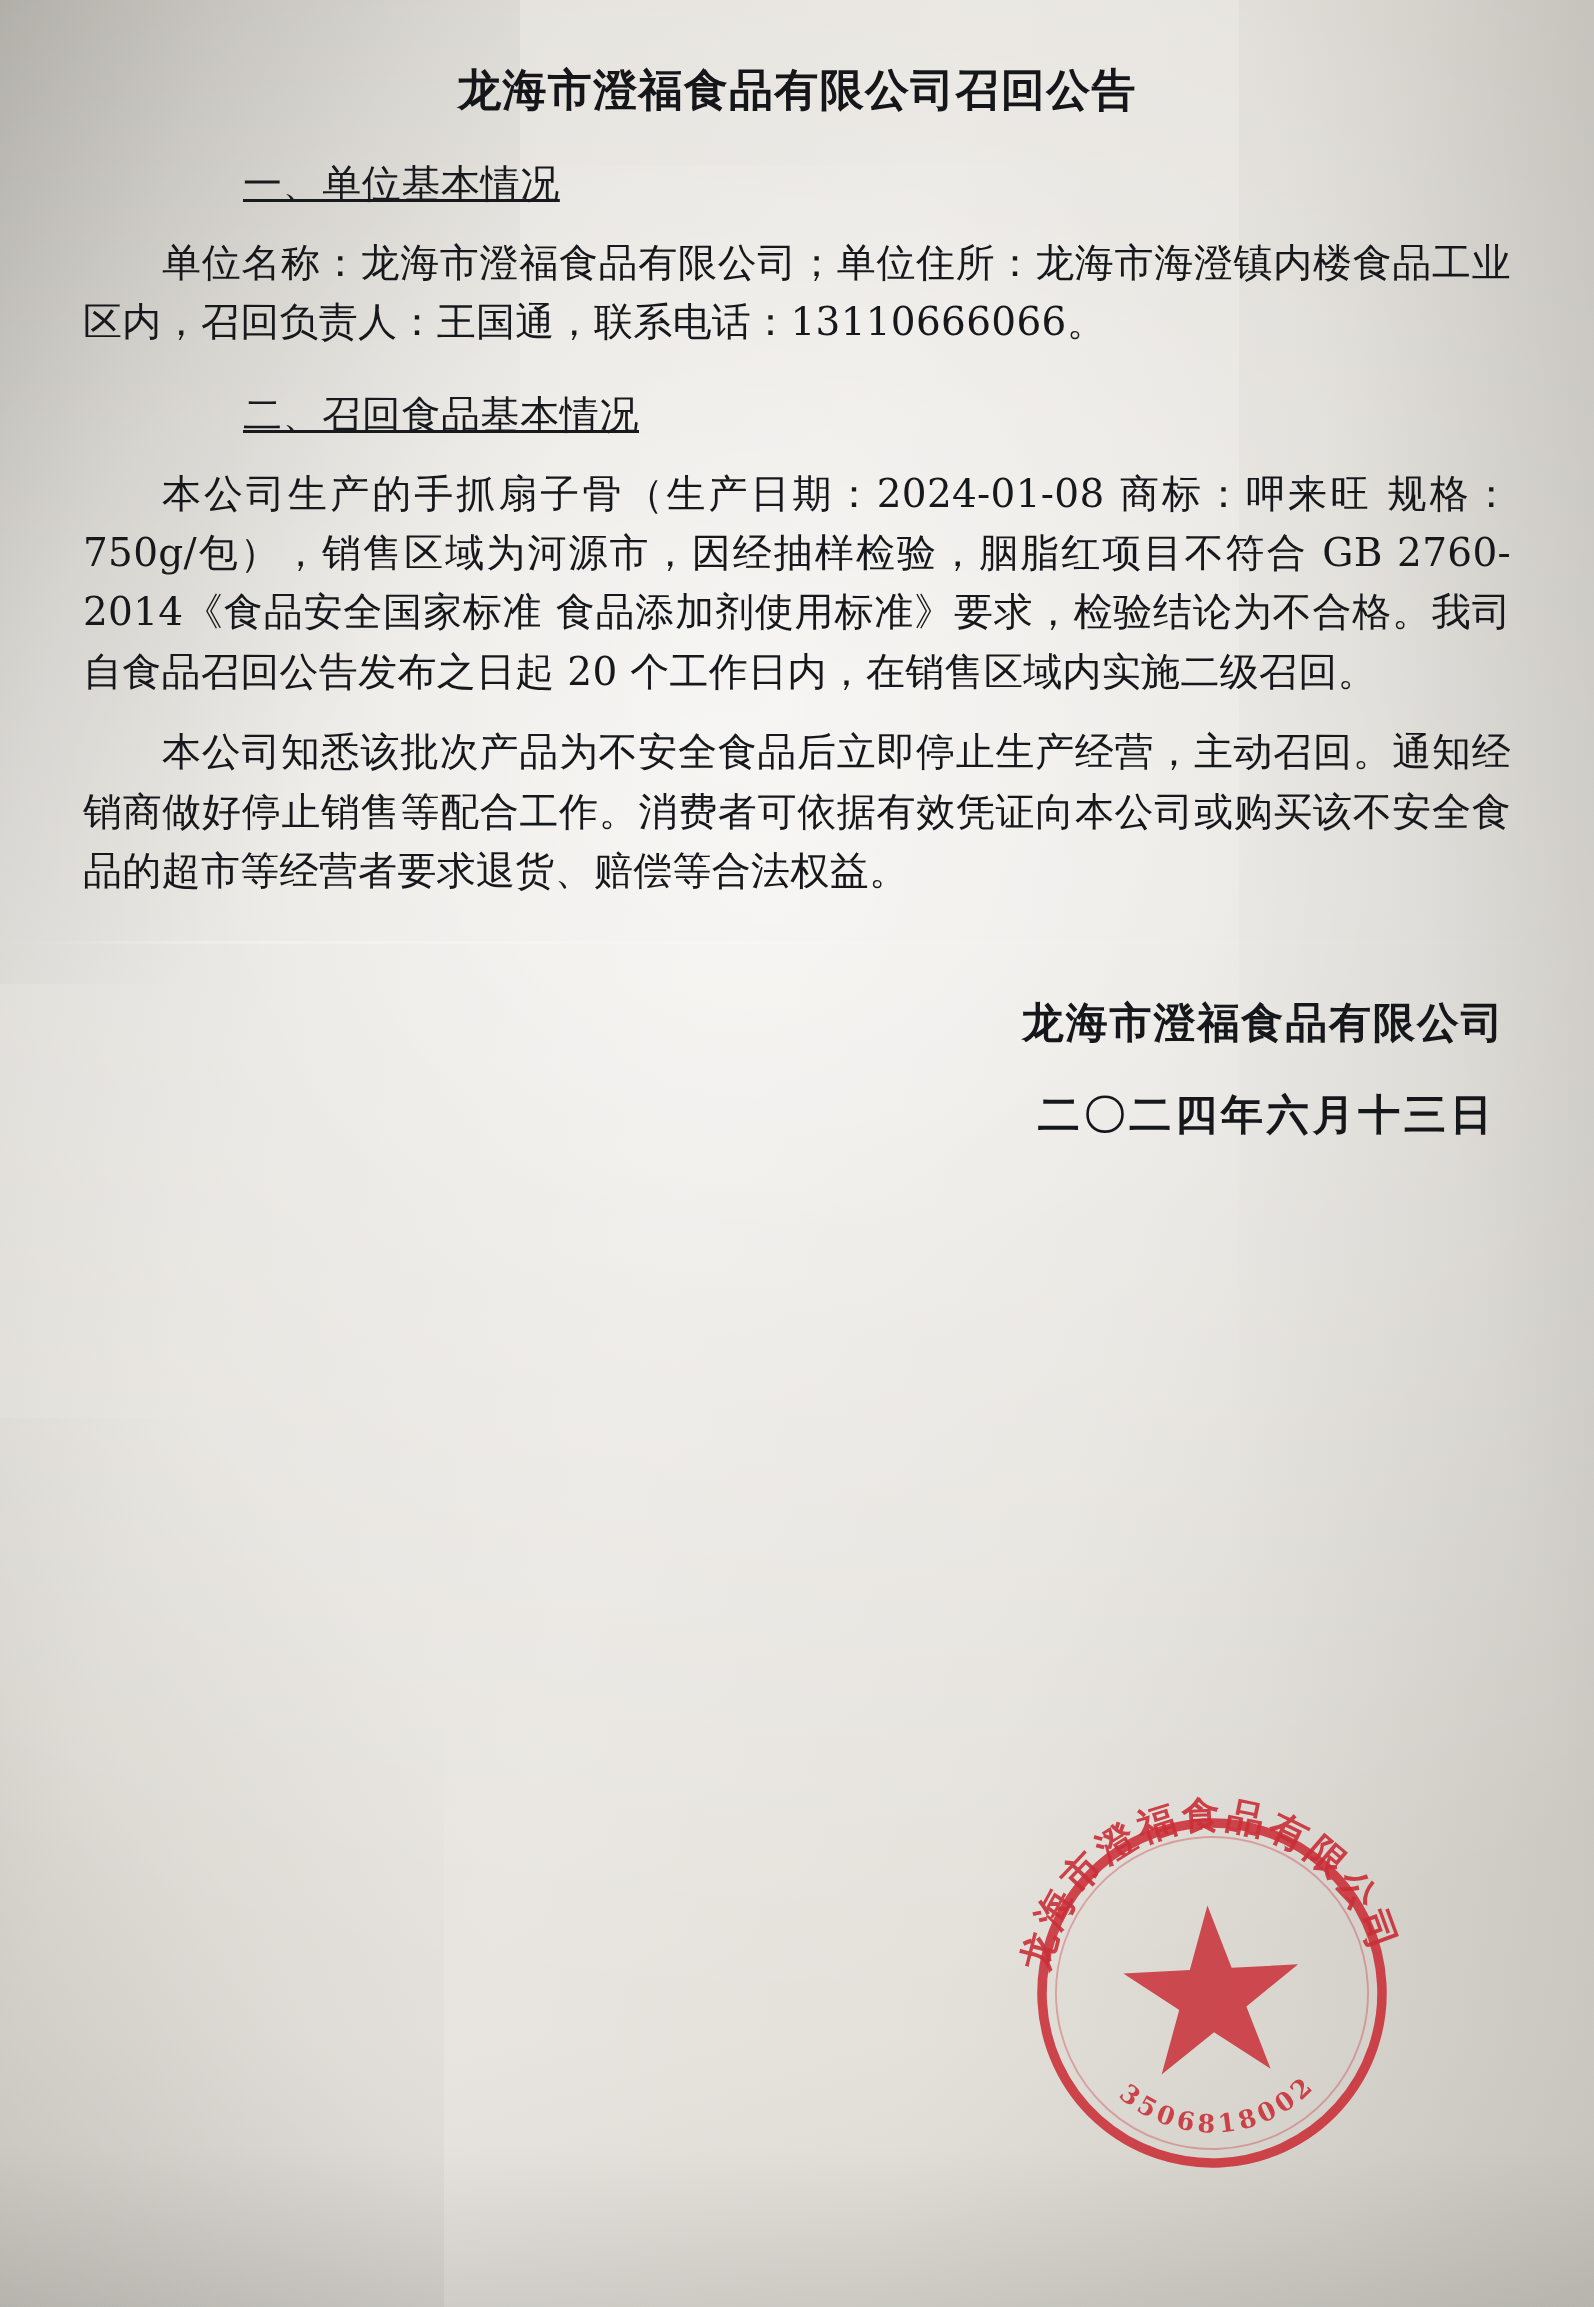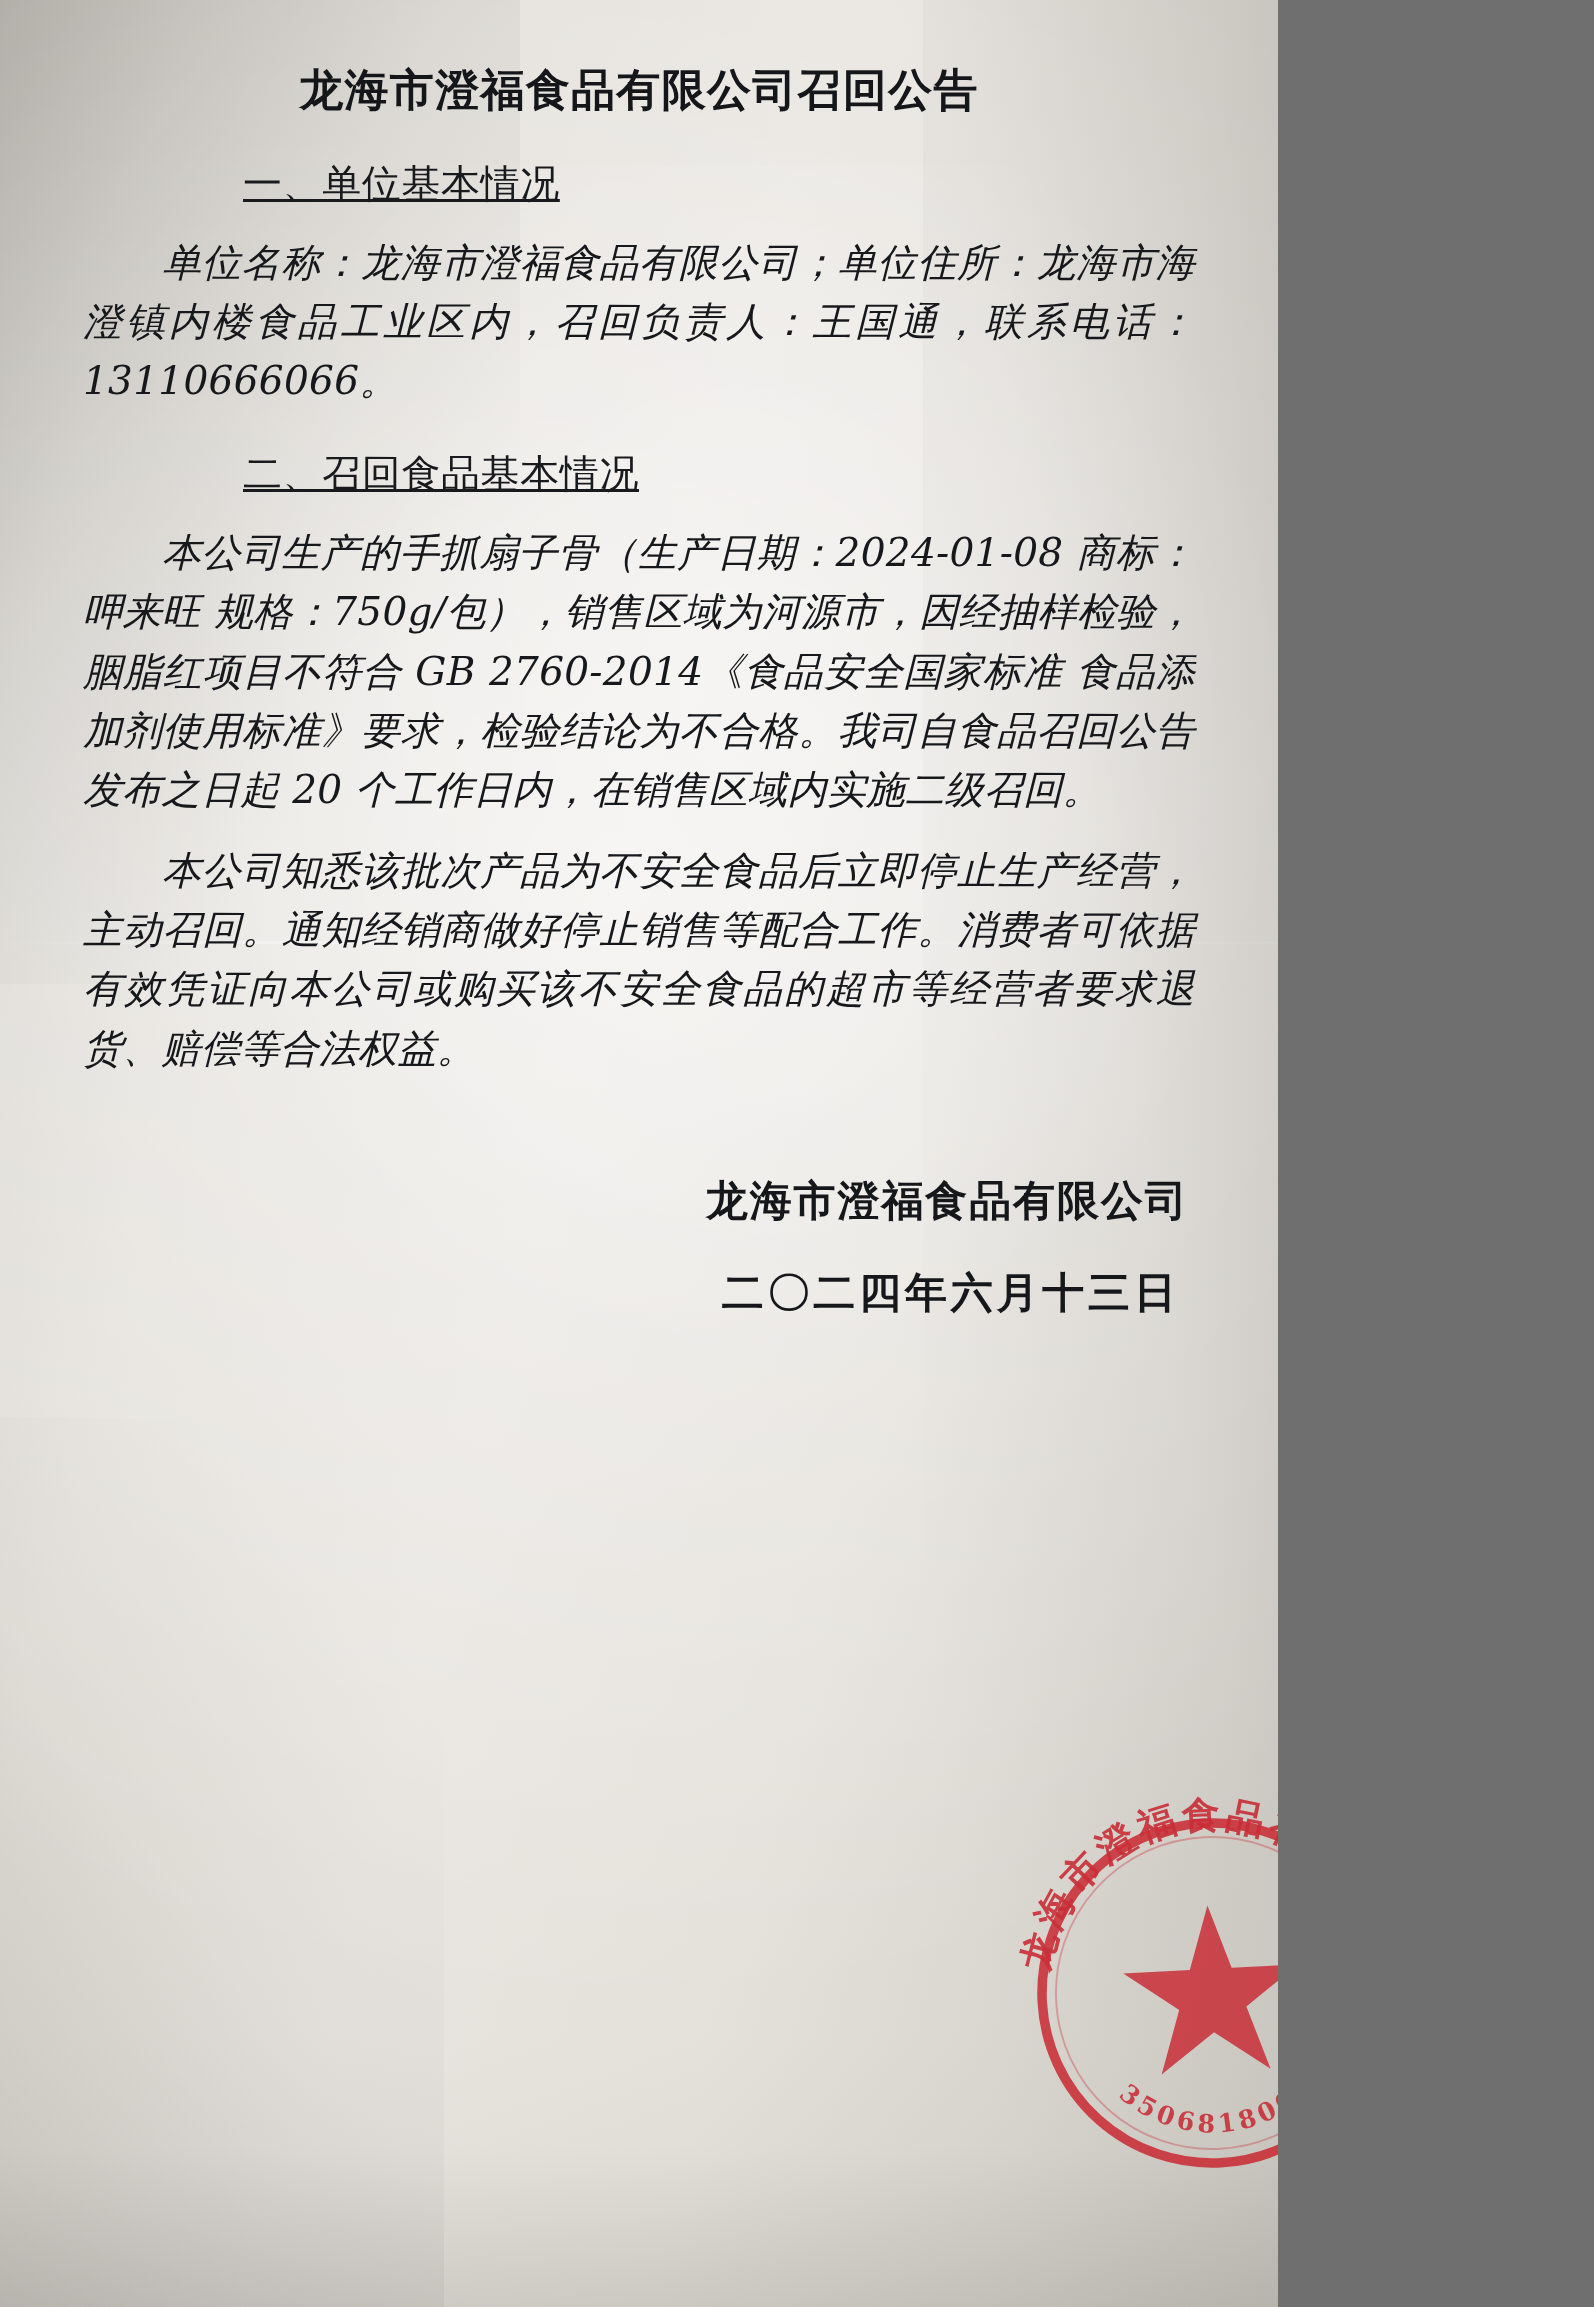--- a/index.html
+++ b/index.html
@@ -7,21 +7,21 @@
     margin: 0;
     padding: 0;
     background: #6f6f6f;
   }
   body {
     font-family: "DejaVu Serif", "Liberation Serif", serif;
   }
 
   .page {
     position: relative;
-    width: 1278px;
+    width: 1594px;
     height: 2307px;
     overflow: hidden;
     background:
       radial-gradient(ellipse 150% 80% at 48% 38%, rgba(255,255,255,0.50) 0%, rgba(255,255,255,0.0) 62%),
       linear-gradient(104deg, #c9c6c0 0%, #d8d5cf 10%, #e3e0da 24%, #e8e5e0 45%, #e4e1db 66%, #d9d6d0 82%, #cbc8c2 100%);
   }
 
   
   .shade-top-left {
     position: absolute;
@@ -93,21 +93,20 @@
 
   .para {
     margin-top: 21.6px;
     font-size: 39px;
     line-height: 1.52;
     color: #16181c;
     text-align: justify;
     text-justify: inter-character;
     text-indent: 79px;
     letter-spacing: 0.3px;
-    font-style: italic;
   }
 
   .para.tight { }
 
   .sign-block {
     margin-top: 95px;
     text-align: right;
     padding-right: 6.3px;
   }
   .sign-company {

